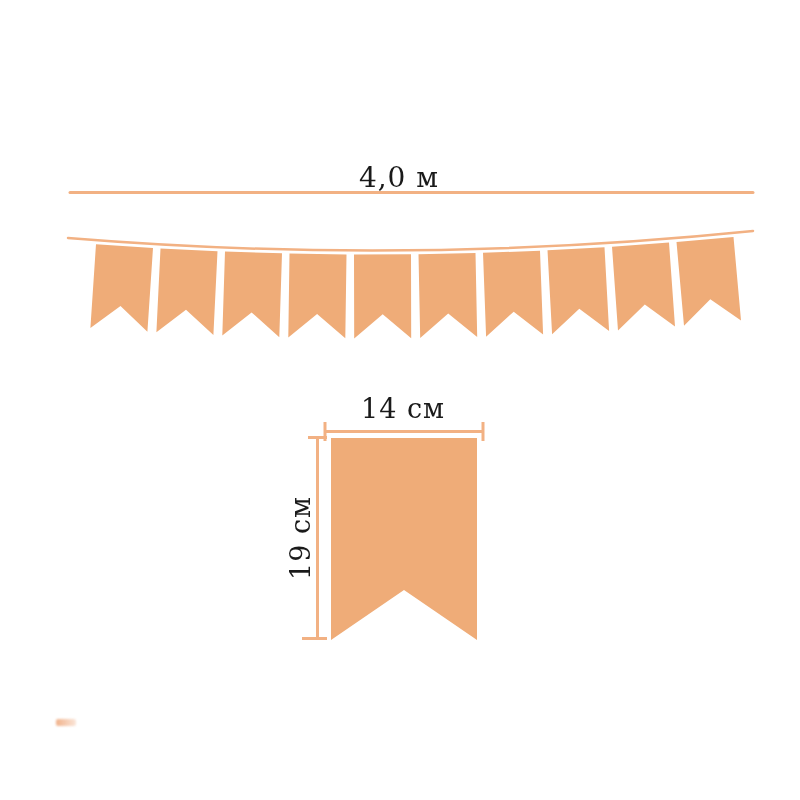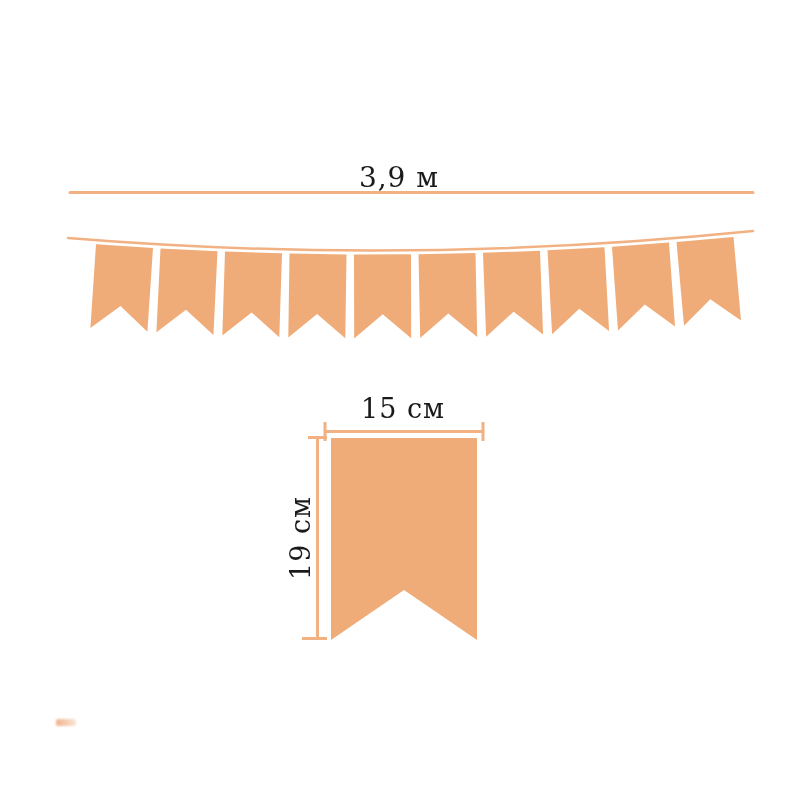--- a/index.html
+++ b/index.html
@@ -89,20 +89,20 @@
       <line class="peach-stroke" x1="483" y1="422" x2="483" y2="441" stroke-width="3" stroke="#F2B183"></line>
     </g>
 
     <g>
       <line class="peach-stroke" x1="317.5" y1="437" x2="317.5" y2="638.5" stroke-width="3" stroke="#F2B183"></line>
       <line class="peach-stroke" x1="308" y1="437.5" x2="327" y2="437.5" stroke-width="3" stroke="#F2B183"></line>
       <line class="peach-stroke" x1="302" y1="638.5" x2="327" y2="638.5" stroke-width="3" stroke="#F2B183"></line>
     </g>
   </svg>
 
-  <div id="banner-length-label" class="dim-label">3,9 м</div>
+  <div id="banner-length-label" class="dim-label">4,0 м</div>
 
-  <div id="flag-width-label" class="dim-label">15 см</div>
+  <div id="flag-width-label" class="dim-label">14 см</div>
 
   <div id="flag-height-label" class="dim-label">19 см</div>
 
   <div id="watermark-smudge" style="background: linear-gradient(90deg, rgb(229, 115, 44), rgba(229, 115, 44, 0.333));"></div>
 </div>
 
 </body></html>

